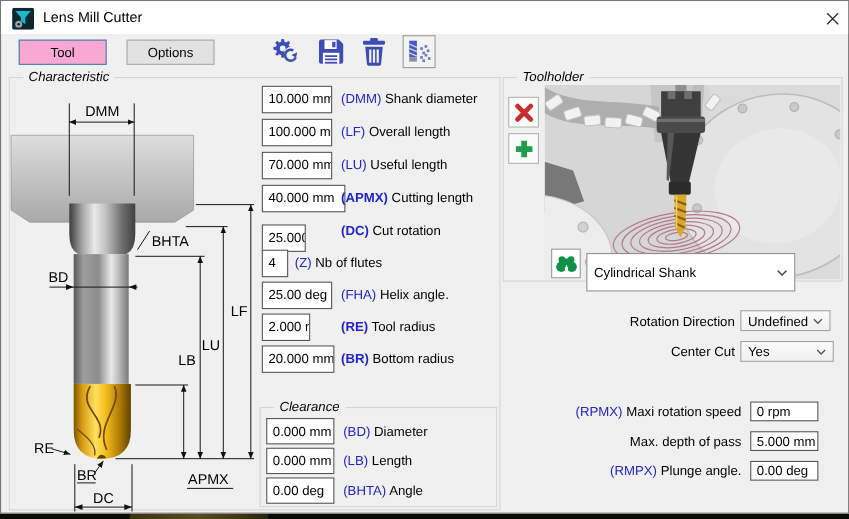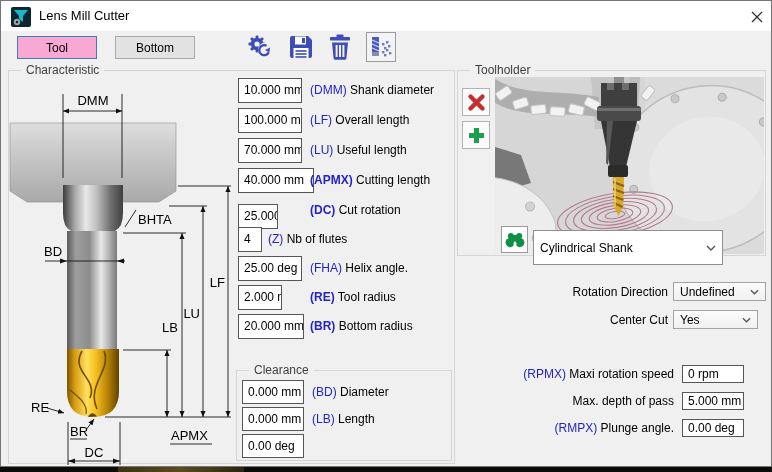--- a/index.html
+++ b/index.html
@@ -10,21 +10,21 @@
   .titlebar{position:absolute;left:1px;top:1px;width:770px;height:30px;background:#ffffff;}
   .app-icon{position:absolute;left:10px;top:6px;width:20px;height:20px;}
   .title{position:absolute;left:38px;top:0;height:30px;line-height:30px;font-size:13px;color:#000;}
   .close{position:absolute;left:741px;top:1px;width:30px;height:30px;display:flex;align-items:center;justify-content:center;cursor:default;}
   .tab{position:absolute;top:36px;height:23px;box-sizing:border-box;font-size:12px;display:flex;align-items:center;justify-content:center;color:#000;}
   .tab.active{left:17px;width:80px;background:#f9a8d4;border:1px solid #3c7fb1;}
   .tab.idle{left:115px;width:80px;background:#e2e2e2;border:1px solid #a9a9a9;}
   .tbtn{position:absolute;top:33px;width:28px;height:27px;display:flex;align-items:center;justify-content:center;}
   .tbtn.framed{top:32px;width:30px;height:30px;border:1px solid #9a9a9a;background:#f3f3f3;box-sizing:border-box;}
   .grp{position:absolute;border:1px solid #d5d5d5;box-sizing:border-box;}
-  .gtitle{position:absolute;top:-8px;left:12px;background:#f0f0f0;padding:0 5px;font-size:12px;color:#404040;white-space:nowrap;}
+  .gtitle{position:absolute;top:-8px;left:12px;background:#f0f0f0;padding:0 5px;font-size:12px;color:#000000;white-space:nowrap;font-style:italic;}
   .ibox{position:absolute;box-sizing:border-box;height:25px;line-height:23px;background:#fff;border:1px solid #565656;font-size:12px;color:#000;padding-left:5px;overflow:hidden;white-space:nowrap;}
   .ibox.sm{height:18px;line-height:16px;}
   .flabel{position:absolute;height:25px;line-height:25px;font-size:12px;color:#000;white-space:nowrap;}
   .code{color:#2323c8;}
   .code.b{font-weight:bold;}
   .rlabel{position:absolute;width:208px;text-align:right;height:18px;line-height:18px;font-size:12px;color:#000;white-space:nowrap;}
   .combo{position:absolute;box-sizing:border-box;border:1px solid #a3a3a3;background:linear-gradient(#fbfbfb,#f0f0f0);font-size:12px;color:#000;display:flex;align-items:center;padding:0 6px;justify-content:space-between;white-space:nowrap;}
   .sqbtn{position:absolute;box-sizing:border-box;border:1px solid #b2b2b2;background:#fbfbfb;display:flex;align-items:center;justify-content:center;}
   .imgbox{position:absolute;left:495px;top:77px;width:269px;height:177px;overflow:hidden;}
   svg{display:block;}
@@ -48,21 +48,21 @@
     </div>
     <div class="title">Lens Mill Cutter</div>
     <div class="close">
       <svg width="12" height="12" viewBox="0 0 12 12">
         <path d="M1,1 L11,11 M11,1 L1,11" stroke="#333" stroke-width="1.3"></path>
       </svg>
     </div>
   </div>
 
   <div class="tab active">Tool</div>
-  <div class="tab idle">Bottom</div>
+  <div class="tab idle">Options</div>
 
   <div class="tbtn" style="left:245px;">
     <svg width="26" height="26" viewBox="0 0 26 26">
       <g fill="#3e4db5">
         <rect x="9.6" y="1.5" width="2.8" height="17" rx="1"></rect>
         <rect x="9.6" y="1.5" width="2.8" height="17" rx="1" transform="rotate(45 11 10)"></rect>
         <rect x="9.6" y="1.5" width="2.8" height="17" rx="1" transform="rotate(90 11 10)"></rect>
         <rect x="9.6" y="1.5" width="2.8" height="17" rx="1" transform="rotate(135 11 10)"></rect>
         <circle cx="11" cy="10" r="6.2"></circle>
       </g>
@@ -228,20 +228,21 @@
   <div class="flabel" style="left:310px;top:314px;"><span class="code b">(BR)</span> <span>Bottom radius</span></div>
 
   <div class="grp" style="left:236px;top:370px;width:216px;height:91px;">
     <span class="gtitle">Clearance</span>
   </div>
   <div class="ibox" style="left:242px;top:380px;width:62px;height:24px;line-height:22px;">0.000 mm</div>
   <div class="flabel" style="left:312px;top:380px;height:24px;line-height:24px;"><span class="code">(BD)</span> <span>Diameter</span></div>
   <div class="ibox" style="left:242px;top:407px;width:62px;height:24px;line-height:22px;">0.000 mm</div>
   <div class="flabel" style="left:312px;top:407px;height:24px;line-height:24px;"><span class="code">(LB)</span> <span>Length</span></div>
   <div class="ibox" style="left:242px;top:434px;width:62px;height:24px;line-height:22px;">0.00 deg</div>
+  <div class="flabel" style="left:312px;top:434px;height:24px;line-height:24px;"><span class="code">(BHTA)</span> <span>Angle</span></div>
 
   <div class="grp" style="left:457px;top:70px;width:309px;height:186px;">
     <span class="gtitle">Toolholder</span>
   </div>
 
   <div class="sqbtn" style="left:462px;top:88px;width:28px;height:28px;">
     <svg width="19" height="19" viewBox="0 0 19 19">
       <path d="M3.5,3.5 L15.5,15.5 M15.5,3.5 L3.5,15.5" stroke="#c52f2f" stroke-width="4.4" stroke-linecap="round"></path>
     </svg>
   </div>
@@ -326,21 +327,21 @@
   </div>
 
   <div class="combo" style="left:533px;top:230px;width:190px;height:35px;background:#ffffff;border-color:#8f8f8f;">
     <span>Cylindrical Shank</span>
     <svg width="10" height="6" viewBox="0 0 10 6">
         <polyline points="1,1 5,5 9,1" fill="none" stroke="#555" stroke-width="1.4"></polyline>
       </svg>
   </div>
 
   <div class="rlabel" style="left:460px;top:283px;">Rotation Direction</div>
-  <div class="combo" style="left:673px;top:282px;width:93px;height:19px;">
+  <div class="combo" style="left:673px;top:282px;width:82px;height:19px;">
     <span>Undefined</span>
     <svg width="9" height="6" viewBox="0 0 10 6">
         <polyline points="1,1 5,5 9,1" fill="none" stroke="#555" stroke-width="1.4"></polyline>
       </svg>
   </div>
 
   <div class="rlabel" style="left:460px;top:311px;">Center Cut</div>
   <div class="combo" style="left:673px;top:310px;width:85px;height:19px;">
     <span>Yes</span>
     <svg width="9" height="6" viewBox="0 0 10 6">

